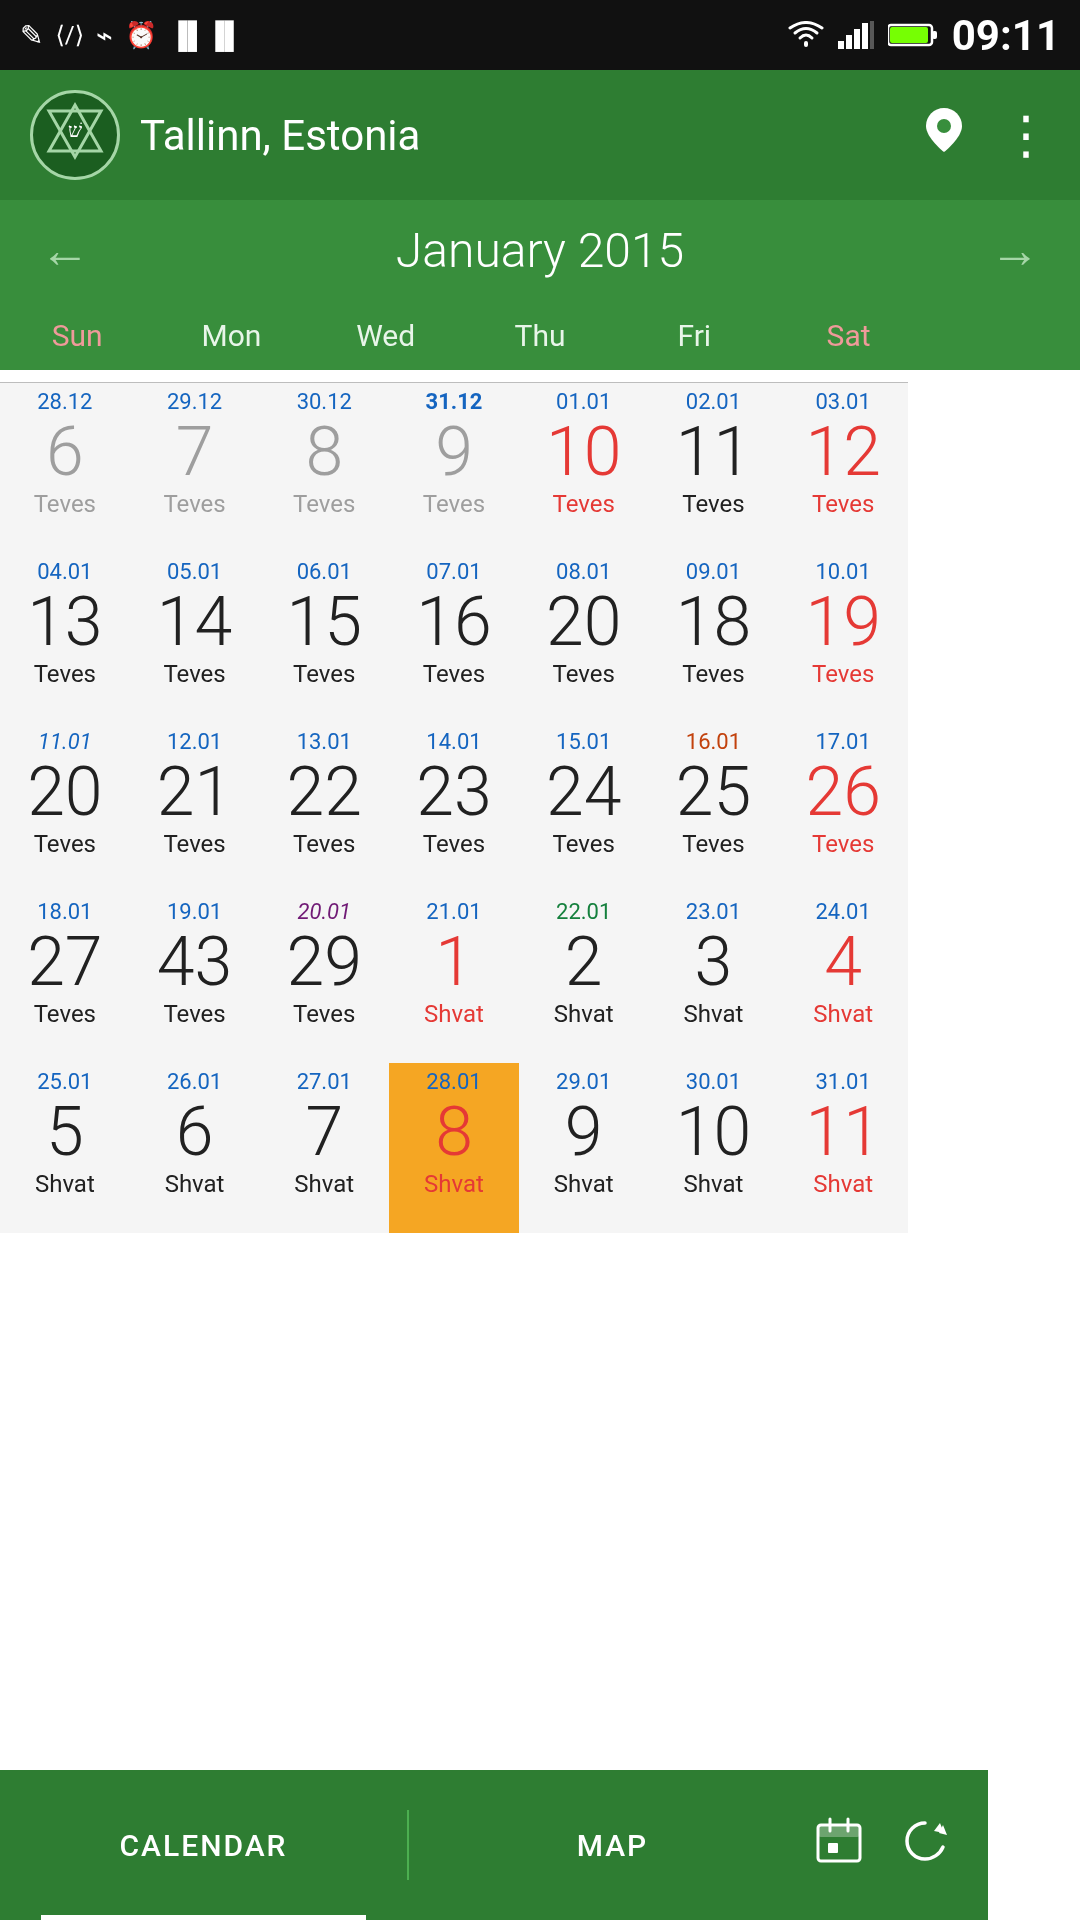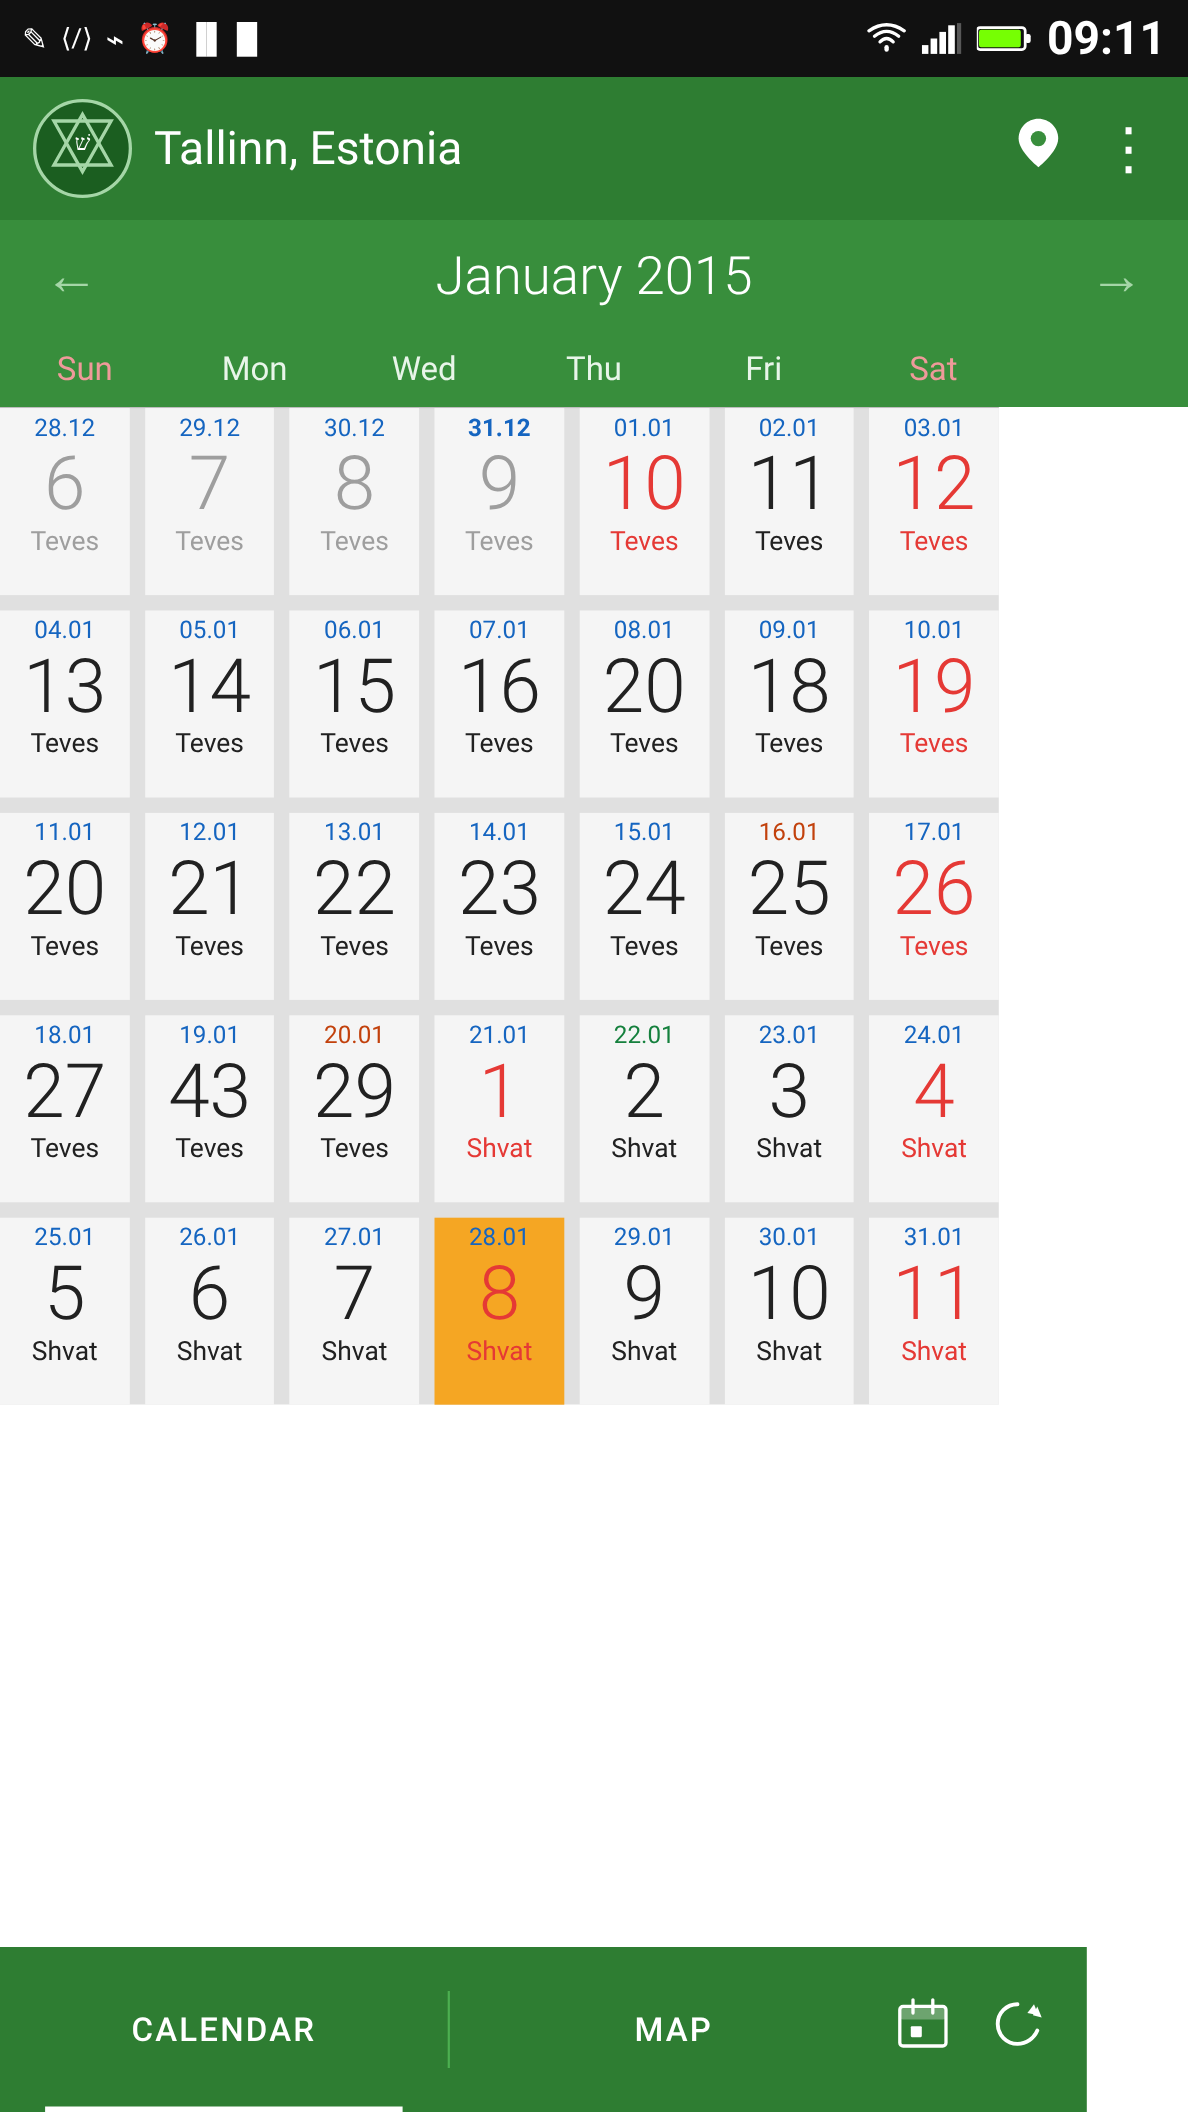--- a/index.html
+++ b/index.html
@@ -121,22 +121,23 @@
     .day-header-cell:first-child, .day-header-cell:last-child {
       color: #ef9a9a;
     }
 
     
     #calendar-grid {
       width: 908px;
       background: #e0e0e0;
       display: grid;
       grid-template-columns: repeat(7, 1fr);
-      gap: 14px;
+      gap: 0;
       border-top: 1px solid #bdbdbd;
+      margin-top: 12px;
     }
     .cal-cell {
       background: #f5f5f5;
       display: flex;
       flex-direction: column;
       align-items: center;
       padding: 6px 4px 8px 4px;
       min-height: 170px;
       position: relative;
     }
@@ -369,21 +370,21 @@
       <div class="small-date" style="color: rgb(21, 101, 192);">09.01</div>
       <div class="date-num black">18</div>
       <div class="hebrew-label black">Teves</div>
     </div>
     <div class="cal-cell">
       <div class="small-date" style="color: rgb(21, 101, 192);">10.01</div>
       <div class="date-num red">19</div>
       <div class="hebrew-label red">Teves</div>
     </div>
     <div class="cal-cell">
-      <div class="small-date" style="color: rgb(21, 101, 192);">11.01</div>
+      <div class="small-date" style="color: rgb(21, 101, 192); font-style: italic;">11.01</div>
       <div class="date-num black">20</div>
       <div class="hebrew-label black">Teves</div>
     </div>
     <div class="cal-cell">
       <div class="small-date" style="color: rgb(21, 101, 192);">12.01</div>
       <div class="date-num black">21</div>
       <div class="hebrew-label black">Teves</div>
     </div>
     <div class="cal-cell">
       <div class="small-date" style="color: rgb(21, 101, 192);">13.01</div>
@@ -414,21 +415,21 @@
       <div class="small-date" style="color: rgb(21, 101, 192);">18.01</div>
       <div class="date-num black">27</div>
       <div class="hebrew-label black">Teves</div>
     </div>
     <div class="cal-cell">
       <div class="small-date" style="color: rgb(21, 101, 192);">19.01</div>
       <div class="date-num black">43</div>
       <div class="hebrew-label black">Teves</div>
     </div>
     <div class="cal-cell">
-      <div class="small-date" style="color: #c2410c;">20.01</div>
+      <div class="small-date" style="color: #701a75; font-style: italic;">20.01</div>
       <div class="date-num black">29</div>
       <div class="hebrew-label black">Teves</div>
     </div>
     <div class="cal-cell">
       <div class="small-date" style="color: rgb(21, 101, 192);">21.01</div>
       <div class="date-num red">1</div>
       <div class="hebrew-label red">Shvat</div>
     </div>
     <div class="cal-cell">
       <div class="small-date" style="color: #15803d;">22.01</div>

